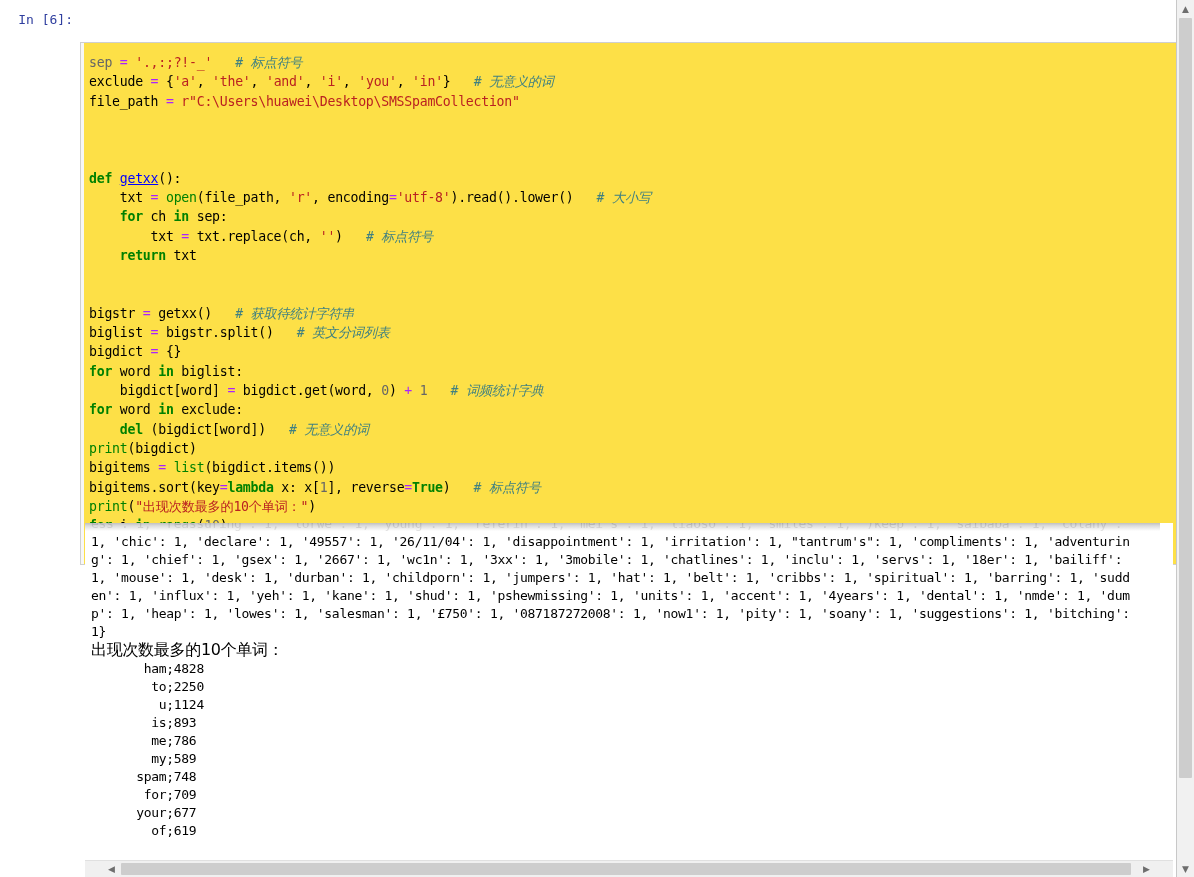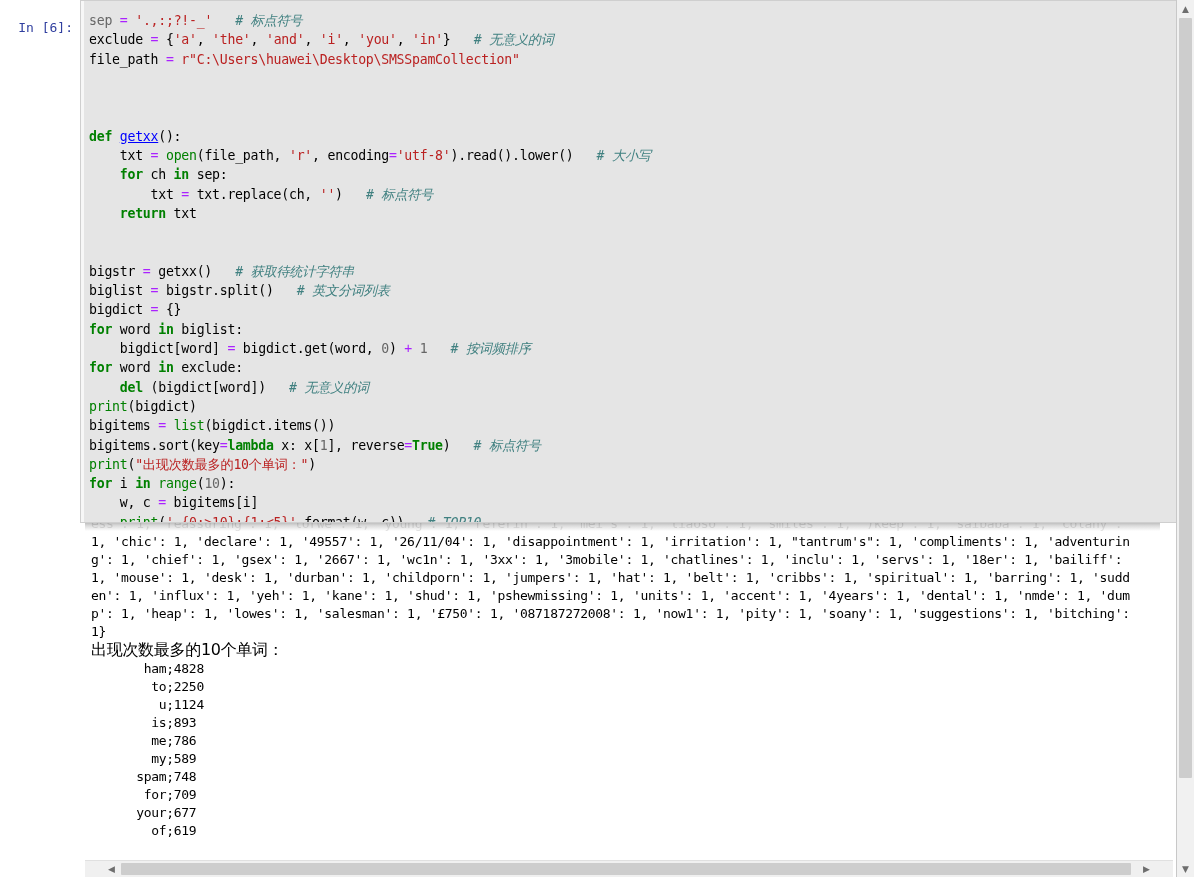--- a/index.html
+++ b/index.html
@@ -29,39 +29,40 @@
     height: 523px;
     display: flex;
     align-items: flex-start;
   }
 
   .prompt-gutter {
     width: 80px;
     min-width: 80px;
     text-align: right;
     padding-right: 7px;
-    padding-top: 19px;
+    padding-top: 11px;
     box-sizing: border-box;
     color: #303f9f;
     font-family: "DejaVu Sans Mono", monospace;
     font-size: 13px;
     line-height: 18px;
     letter-spacing: 0px;
     user-select: none;
   }
 
   .code-area {
     position: relative;
     width: 1102px;
     height: 523px;
-    background: #e5e5e5;
+    background: #fde047;
     border: 1px solid #cfcfcf;
     border-right: none;
     box-sizing: border-box;
     overflow: hidden;
+    margin-top: 42px;
   }
 
   .code-area::before {
     content: "";
     position: absolute;
     left: 0; top: 0;
     width: 3px; height: 100%;
     background: #f7f7f7;
   }
 
@@ -221,21 +222,21 @@
     txt <span class="magenta">=</span> <span class="bi">open</span>(file_path, <span class="str">'r'</span>, encoding<span class="magenta">=</span><span class="str">'utf-8'</span>).read().lower()   <span class="cmt"># 大小写</span>
     <span class="kw">for</span> ch <span class="kw">in</span> sep:
         txt <span class="magenta">=</span> txt.replace(ch, <span class="str">''</span>)   <span class="cmt"># 标点符号</span>
     <span class="kw">return</span> txt
 
 
 bigstr <span class="magenta">=</span> getxx()   <span class="cmt"># 获取待统计字符串</span>
 biglist <span class="magenta">=</span> bigstr.split()   <span class="cmt"># 英文分词列表</span>
 bigdict <span class="magenta">=</span> {}
 <span class="kw">for</span> word <span class="kw">in</span> biglist:
-    bigdict[word] <span class="magenta">=</span> bigdict.get(word, <span class="num">0</span>) <span class="magenta">+</span> <span class="num">1</span>   <span class="cmt"># 按词频排序</span>
+    bigdict[word] <span class="magenta">=</span> bigdict.get(word, <span class="num">0</span>) <span class="magenta">+</span> <span class="num">1</span>   <span class="cmt"># 词频统计字典</span>
 <span class="kw">for</span> word <span class="kw">in</span> exclude:
     <span class="kw">del</span> (bigdict[word])   <span class="cmt"># 无意义的词</span>
 <span class="bi">print</span>(bigdict)
 bigitems <span class="magenta">=</span> <span class="bi">list</span>(bigdict.items())
 bigitems.sort(key<span class="magenta">=</span><span class="kw">lambda</span> x: x[<span class="num">1</span>], reverse<span class="magenta">=</span><span class="nb">True</span>)   <span class="cmt"># 标点符号</span>
 <span class="bi">print</span>(<span class="str">"出现次数最多的10个单词："</span>)
 <span class="kw">for</span> i <span class="kw">in</span> <span class="bi">range</span>(<span class="num">10</span>):
     w, c <span class="magenta">=</span> bigitems[i]
     <span class="bi">print</span>(<span class="str">' {0:&gt;10};{1:&lt;5}'</span>.format(w, c))   <span class="cmt"># TOP10</span></pre>
     </div>

